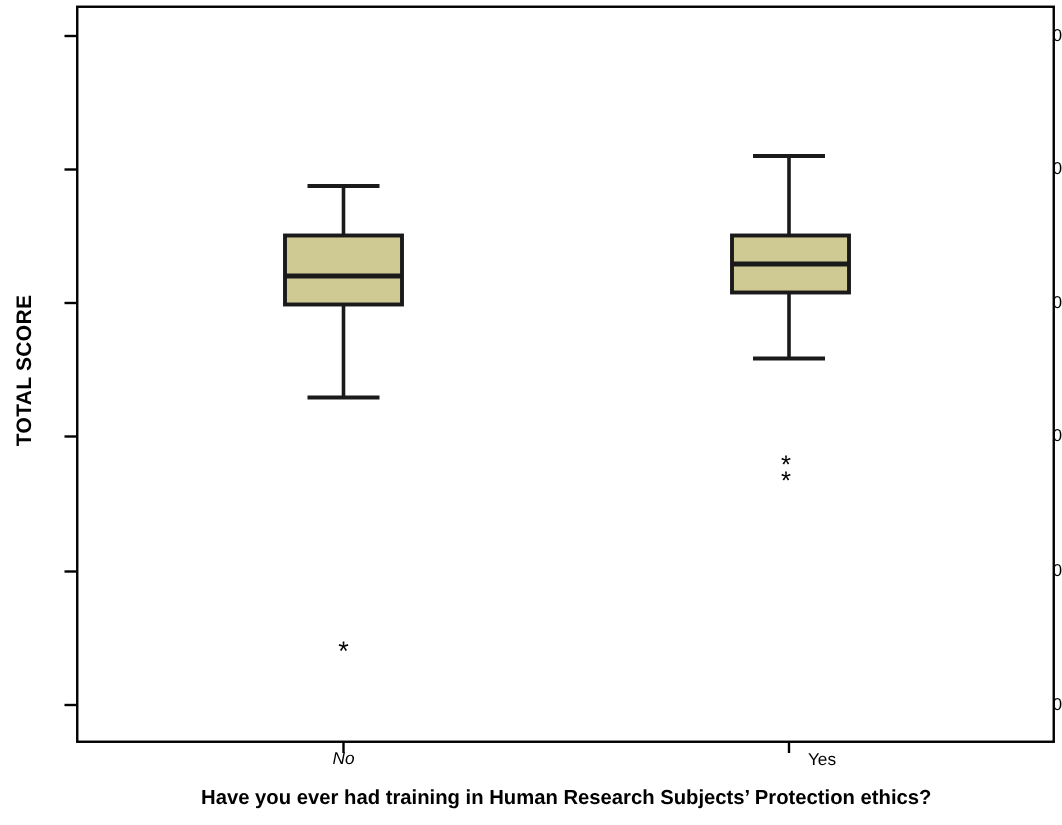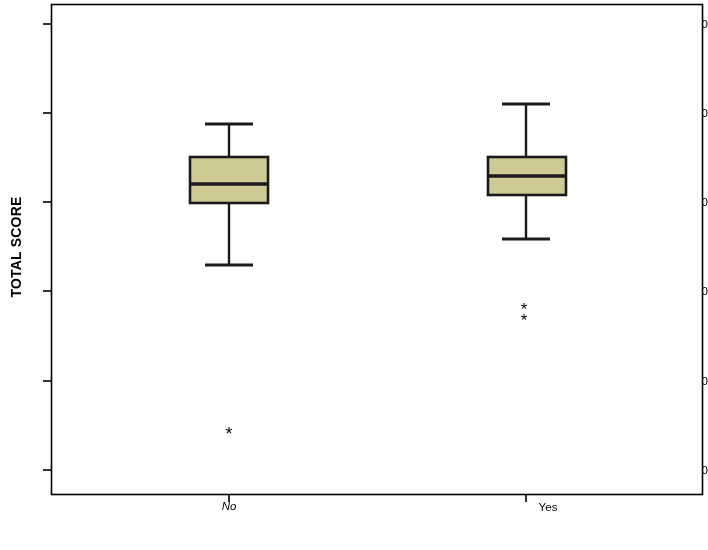--- a/index.html
+++ b/index.html
@@ -130,13 +130,14 @@
 
       <rect x="488" y="157" width="78" height="38" fill="#cfca94" stroke="#1a1a1a" stroke-width="2.6"></rect>
 
       <line x1="488" y1="176" x2="566" y2="176" stroke="#1a1a1a" stroke-width="3.4"></line>
 
       <text x="524" y="315" font-family="'Liberation Sans', sans-serif" font-size="17" fill="#000000" text-anchor="middle">*</text>
       <text x="524" y="326" font-family="'Liberation Sans', sans-serif" font-size="17" fill="#000000" text-anchor="middle">*</text>
     </g>
   </svg>
 
+  <div class="x-axis-title">Have you ever had training in Human Research Subjects’ Protection ethics?</div>
 </div>
 
 </body></html>

